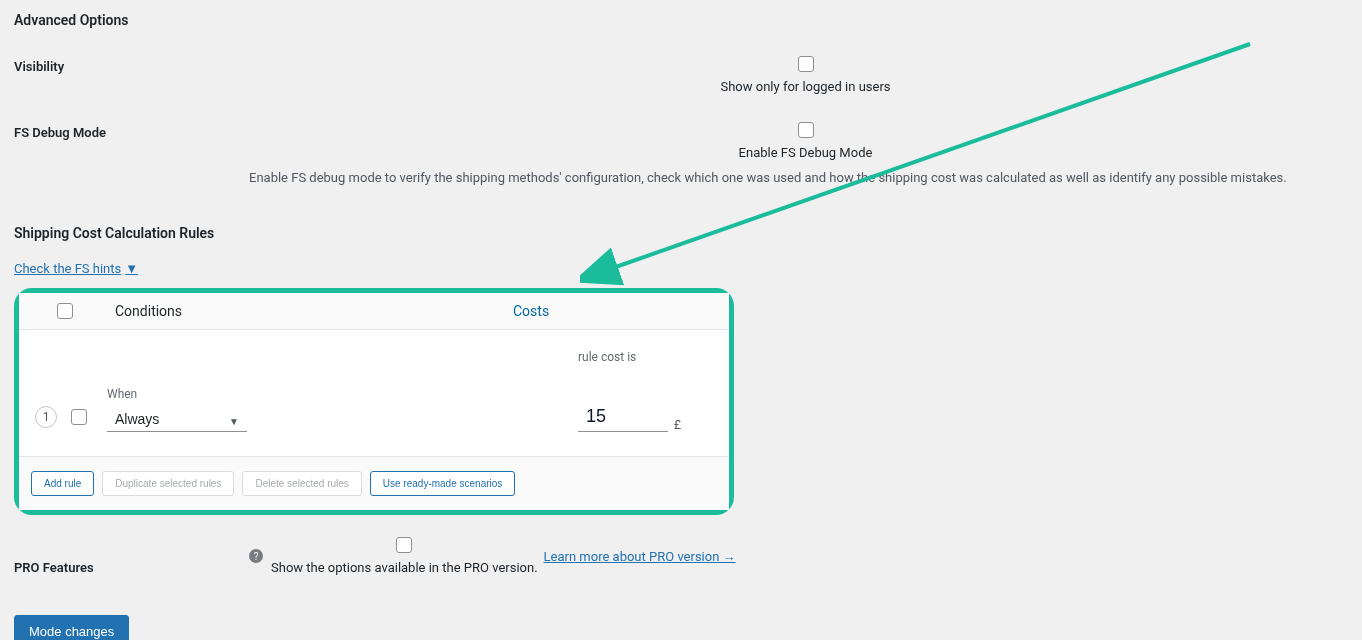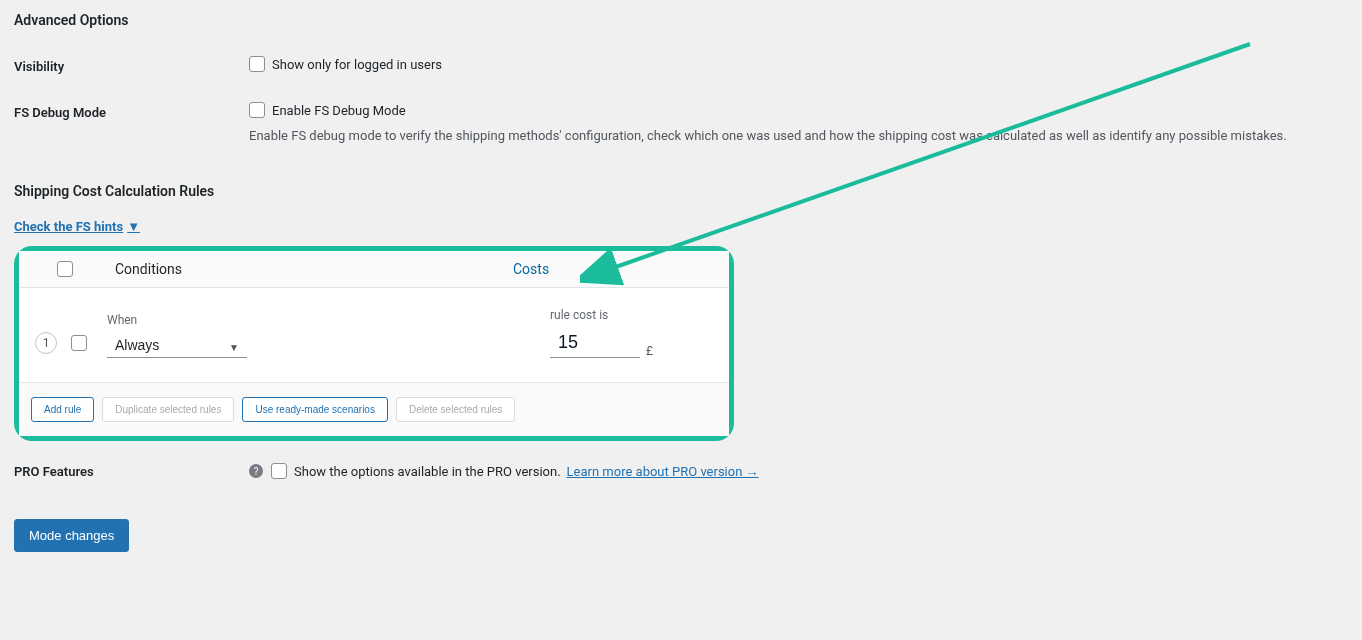--- a/index.html
+++ b/index.html
@@ -30,20 +30,21 @@
       font-weight: 600;
       color: #1d2327;
       font-size: 13px;
       padding-top: 3px;
     }
     .field-content { flex: 1; }
     .cb-line {
       display: flex;
       align-items: center;
       gap: 7px;
+      flex-direction: column;
     }
     .cb {
       width: 16px;
       height: 16px;
       border: 1px solid #8c8f94;
       border-radius: 3px;
       background: #fff;
       appearance: none;
       cursor: pointer;
     }
@@ -55,21 +56,20 @@
     .link {
       color: #2271b1;
       text-decoration: underline;
       cursor: pointer;
     }
     .hints-link {
       display: inline-flex;
       align-items: center;
       gap: 4px;
       margin-bottom: 12px;
-      font-weight: bold;
     }
     .rules-box {
       border: 5px solid #1abc9c;
       border-radius: 18px;
       width: 720px;
       background: #fff;
       position: relative;
     }
     .rules-header {
       display: flex;
@@ -124,21 +124,22 @@
     .select-wrap .arrow {
       position: absolute;
       right: 8px;
       top: 9px;
       font-size: 10px;
       color: #50575e;
       pointer-events: none;
     }
     .cost-col {
       margin-left: auto;
-      margin-right: 60px;
+      margin-right: 32px;
+      gap: 32px;
     }
     .cost-input {
       width: 90px;
       border: none;
       border-bottom: 1px solid #8c8f94;
       background: transparent;
       font-size: 18px;
       padding: 4px 4px 4px 8px;
       color: #0f172a;
     }
@@ -261,22 +262,22 @@
       <span class="rule-label">rule cost is</span>
       <div style="display:flex; align-items:flex-end;">
         <input class="cost-input" value="15" style="">
         <span class="currency">£</span>
       </div>
     </div>
   </div>
   <div class="rules-footer">
     <button class="btn">Add rule</button>
     <button class="btn disabled">Duplicate selected rules</button>
+    <button class="btn disabled">Delete selected rules</button>
     <button class="btn">Use ready-made scenarios</button>
-    <button class="btn disabled">Delete selected rules</button>
   </div>
 </div>
 
 <div class="pro-row">
   <div class="field-label">PRO Features</div>
   <div style="display:flex; align-items:center;">
     <span class="help-icon">?</span>
     <label class="cb-line">
       <input type="checkbox" class="cb" style="">
       <span>Show the options available in the PRO version.</span>

